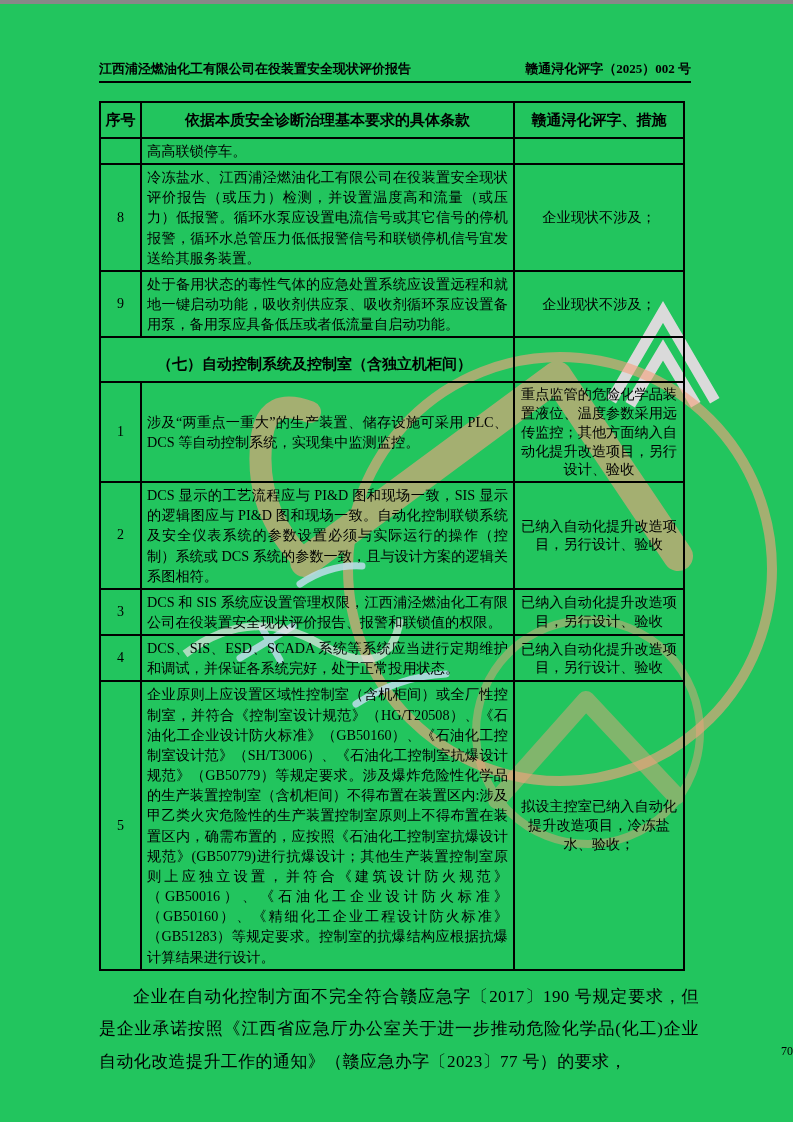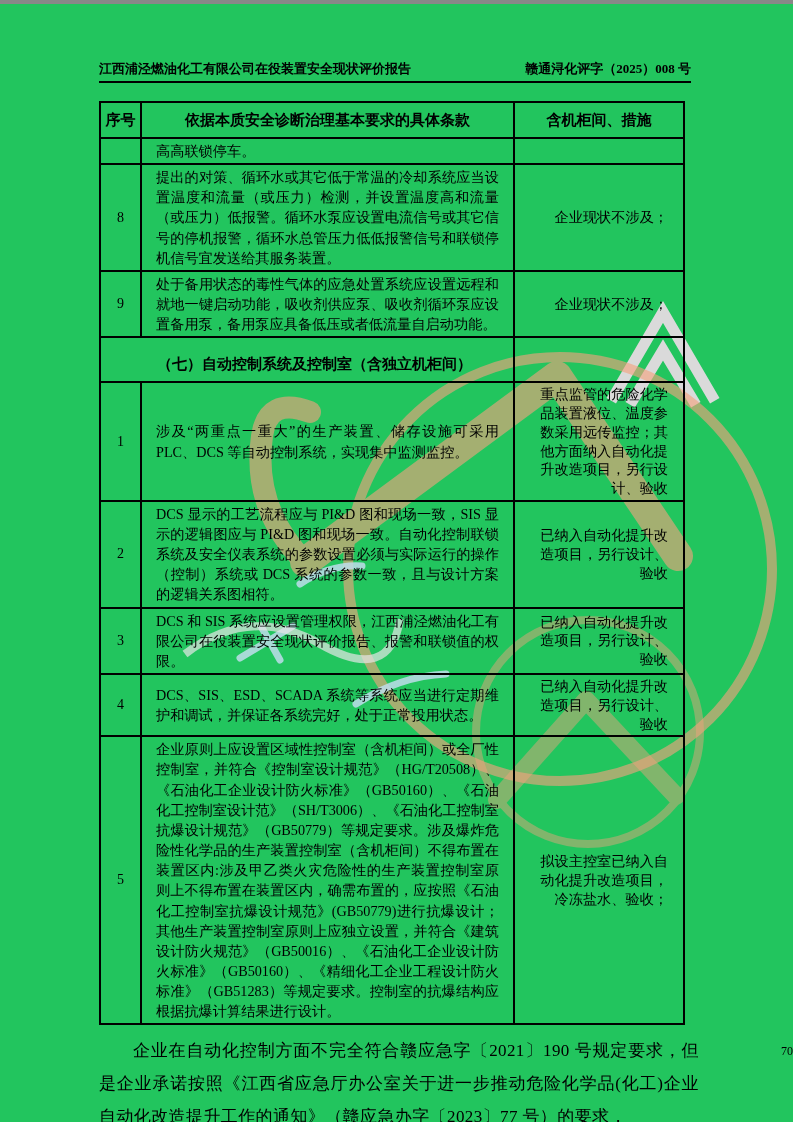--- a/index.html
+++ b/index.html
@@ -38,25 +38,25 @@
     vertical-align:middle;
     font-family:"Liberation Serif","DejaVu Serif",serif;
   }
   table.doc th{
     font-size:15px;font-weight:bold;text-align:center;
     height:30px;padding:2px;
   }
   td.cell-no{text-align:center;font-size:14px;padding:1px;}
   td.cell-clause{
     font-size:14.2px;line-height:1.42;
-    padding:2px 14px;text-align:justify;
+    padding:2px 5px;text-align:justify;
   }
   td.cell-measure{
     font-size:14.2px;line-height:1.32;
-    padding:2px 15px;text-align:right;
+    padding:2px 5px;text-align:center;
   }
   td.cell-section{
     font-size:15px;font-weight:bold;
     padding:17px 4px 7px 56px;text-align:left;
   }
 
   .para{
     margin-top:10px;
     width:600px;
     font-size:17px;
@@ -102,47 +102,47 @@
       <path d="M 356 700 Q 400 672 446 670"></path>
     </g>
 
     <path d="M 185 650 Q 250 600 320 640 T 400 615" stroke="#E6E6E6" stroke-width="8" fill="none" opacity="0.7"></path>
   </svg>
 
   <div class="content-layer">
 
     <div class="hdr">
       <span>江西浦泾燃油化工有限公司在役装置安全现状评价报告</span>
-      <span>赣通浔化评字（2025）008 号</span>
+      <span>赣通浔化评字（2025）002 号</span>
     </div>
 
     <div class="main">
 
       <table class="doc">
         <colgroup>
           <col style="width:41px">
           <col style="width:373px">
           <col style="width:170px">
         </colgroup>
         <thead>
           <tr id="thead-row">
               <th>序号</th>
               <th>依据本质安全诊断治理基本要求的具体条款</th>
-              <th>含机柜间、措施</th>
+              <th>赣通浔化评字、措施</th>
             </tr>
         </thead>
         <tbody id="tbody-rows">
             <tr>
               <td class="cell-no"></td>
               <td class="cell-clause">高高联锁停车。</td>
               <td class="cell-measure"></td>
             </tr>
             <tr>
               <td class="cell-no">8</td>
-              <td class="cell-clause">提出的对策、循环水或其它低于常温的冷却系统应当设置温度和流量（或压力）检测，并设置温度高和流量（或压力）低报警。循环水泵应设置电流信号或其它信号的停机报警，循环水总管压力低低报警信号和联锁停机信号宜发送给其服务装置。</td>
+              <td class="cell-clause">冷冻盐水、江西浦泾燃油化工有限公司在役装置安全现状评价报告（或压力）检测，并设置温度高和流量（或压力）低报警。循环水泵应设置电流信号或其它信号的停机报警，循环水总管压力低低报警信号和联锁停机信号宜发送给其服务装置。</td>
               <td class="cell-measure">企业现状不涉及；</td>
             </tr>
             <tr>
               <td class="cell-no">9</td>
               <td class="cell-clause">处于备用状态的毒性气体的应急处置系统应设置远程和就地一键启动功能，吸收剂供应泵、吸收剂循环泵应设置备用泵，备用泵应具备低压或者低流量自启动功能。</td>
               <td class="cell-measure">企业现状不涉及；</td>
             </tr>
             <tr>
               <td class="cell-section" colspan="2">（七）自动控制系统及控制室（含独立机柜间）</td>
               <td class="cell-measure"></td>
@@ -168,20 +168,20 @@
               <td class="cell-measure">已纳入自动化提升改造项目，另行设计、验收</td>
             </tr>
             <tr>
               <td class="cell-no">5</td>
               <td class="cell-clause">企业原则上应设置区域性控制室（含机柜间）或全厂性控制室，并符合《控制室设计规范》（HG/T20508）、《石油化工企业设计防火标准》（GB50160）、《石油化工控制室设计范》（SH/T3006）、《石油化工控制室抗爆设计规范》（GB50779）等规定要求。涉及爆炸危险性化学品的生产装置控制室（含机柜间）不得布置在装置区内:涉及甲乙类火灾危险性的生产装置控制室原则上不得布置在装置区内，确需布置的，应按照《石油化工控制室抗爆设计规范》(GB50779)进行抗爆设计；其他生产装置控制室原则上应独立设置，并符合《建筑设计防火规范》（GB50016）、《石油化工企业设计防火标准》（GB50160）、《精细化工企业工程设计防火标准》（GB51283）等规定要求。控制室的抗爆结构应根据抗爆计算结果进行设计。</td>
               <td class="cell-measure">拟设主控室已纳入自动化提升改造项目，冷冻盐水、验收；</td>
             </tr>
           </tbody>
       </table>
 
-      <p class="para">企业在自动化控制方面不完全符合赣应急字〔2021〕190 号规定要求，但是企业承诺按照《江西省应急厅办公室关于进一步推动危险化学品(化工)企业自动化改造提升工作的通知》（赣应急办字〔2023〕77 号）的要求，</p>
+      <p class="para">企业在自动化控制方面不完全符合赣应急字〔2017〕190 号规定要求，但是企业承诺按照《江西省应急厅办公室关于进一步推动危险化学品(化工)企业自动化改造提升工作的通知》（赣应急办字〔2023〕77 号）的要求，</p>
 
     </div>
 
     <div class="pageno">70</div>
 
   </div>
 </div>
 
 </body></html>

